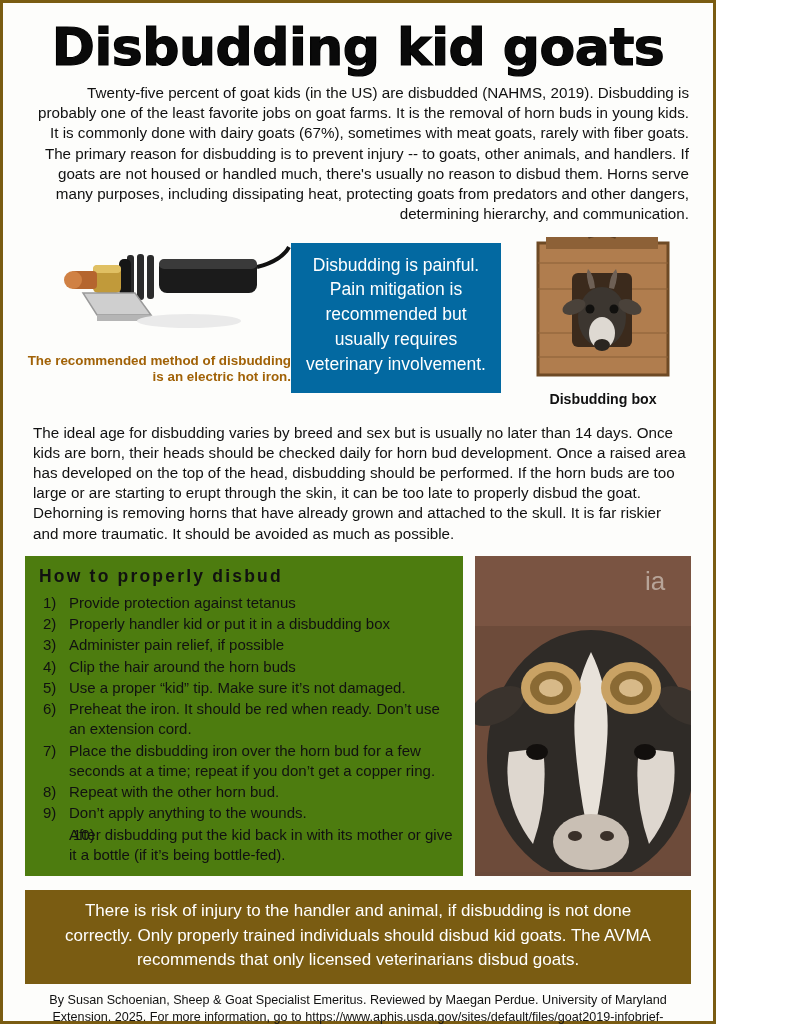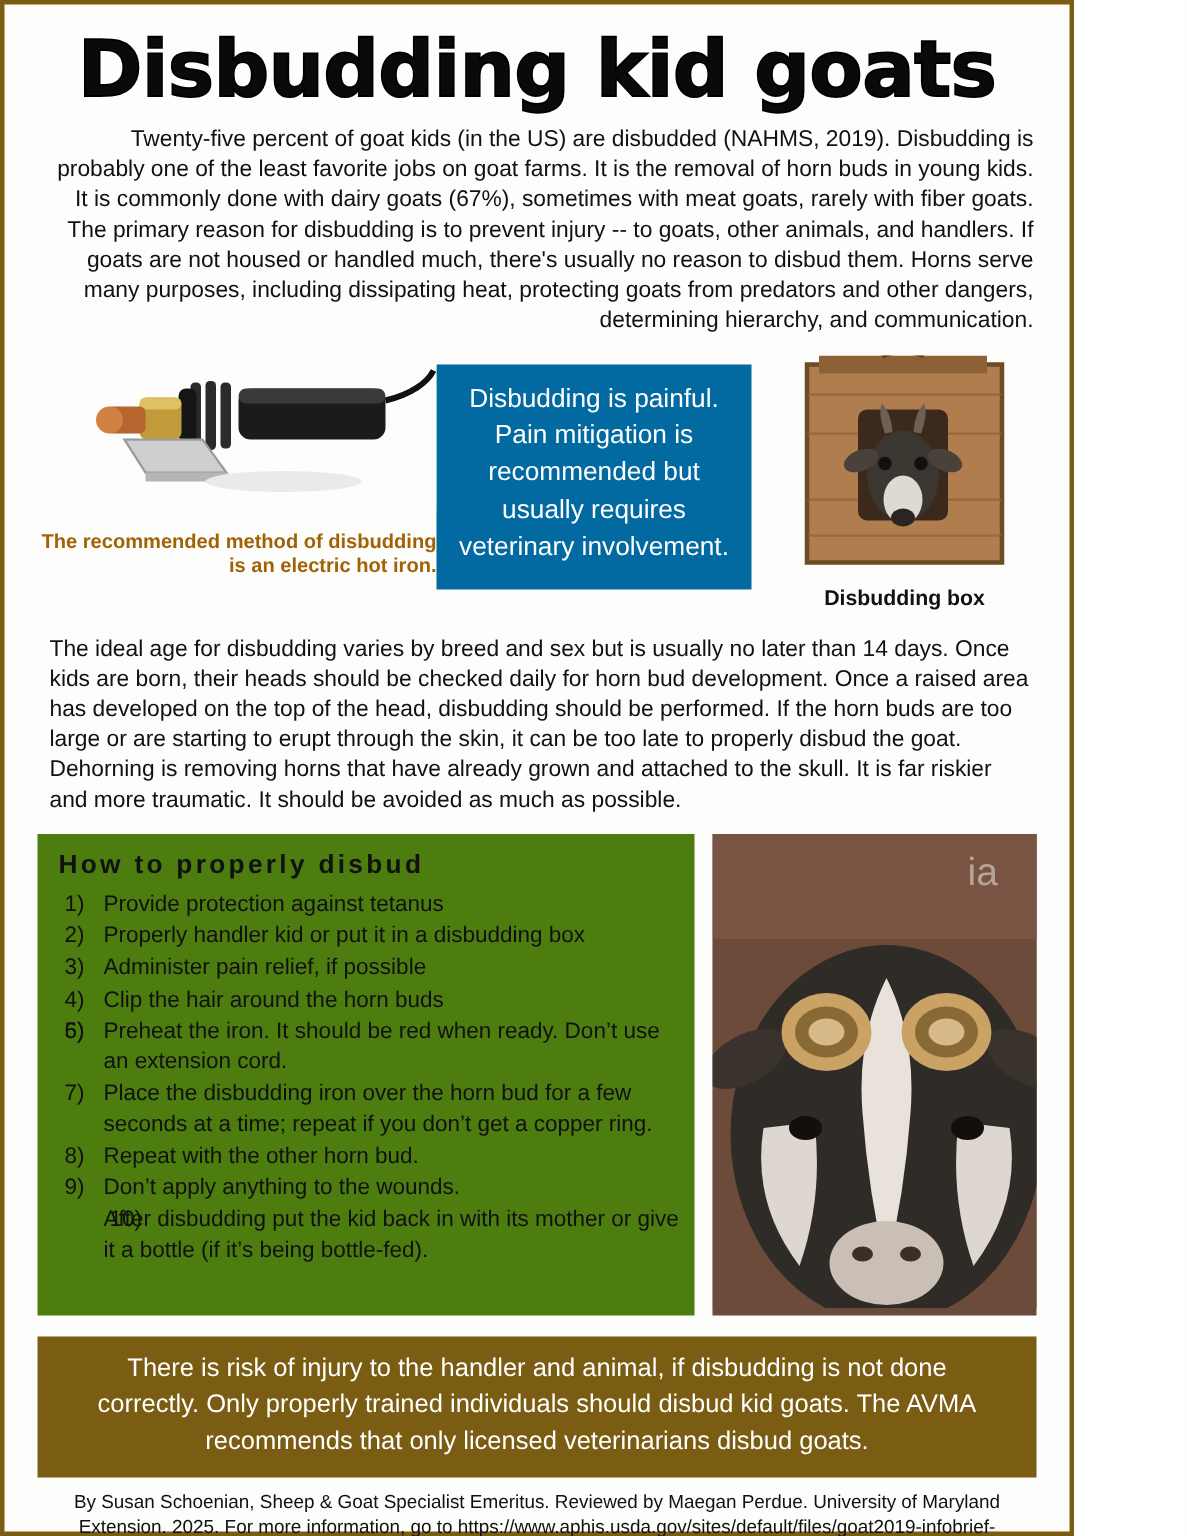--- a/index.html
+++ b/index.html
@@ -252,21 +252,21 @@
   <p class="para2">The ideal age for disbudding varies by breed and sex but is usually no later than 14 days. Once kids are born, their heads should be checked daily for horn bud development. Once a raised area has developed on the top of the head, disbudding should be performed. If the horn buds are too large or are starting to erupt through the skin, it can be too late to properly disbud the goat. Dehorning is removing horns that have already grown and attached to the skull. It is far riskier and more traumatic. It should be avoided as much as possible.</p>
 
   <div class="howto-row">
     <div class="howto">
       <h2>How to properly disbud</h2>
       <ol>
         <li><span class="num">1)</span><span>Provide protection against tetanus</span></li>
         <li><span class="num">2)</span><span>Properly handler kid or put it in a disbudding box</span></li>
         <li><span class="num">3)</span><span>Administer pain relief, if possible</span></li>
         <li><span class="num">4)</span><span>Clip the hair around the horn buds</span></li>
-        <li><span class="num">5)</span></li>
+        <li><span class="num">5)</span><span>Use a proper “kid” tip. Make sure it’s  not damaged.</span></li>
         <li><span class="num">6)</span><span>Preheat the iron. It should be red when ready. Don’t use an extension cord.</span></li>
         <li><span class="num">7)</span><span>Place the disbudding iron over the horn bud for a few seconds at a time; repeat if you don’t get a copper ring.</span></li>
         <li><span class="num">8)</span><span>Repeat with the other horn bud.</span></li>
         <li><span class="num">9)</span><span>Don’t apply anything to the wounds.</span></li>
         <li class="wide"><span class="num">10)</span><span>After disbudding put the kid back in with its mother or give it a bottle (if it’s being bottle-fed).</span></li>
       </ol>
     </div>
 
     <div class="goat-photo">
       <svg width="232" height="316" viewBox="0 0 232 316" preserveAspectRatio="xMidYMid slice" xmlns="http://www.w3.org/2000/svg">

